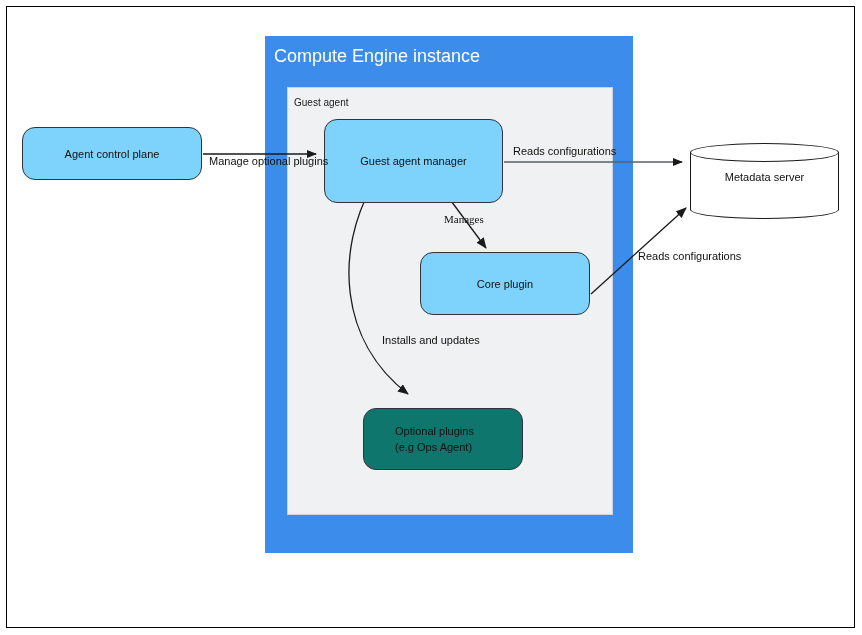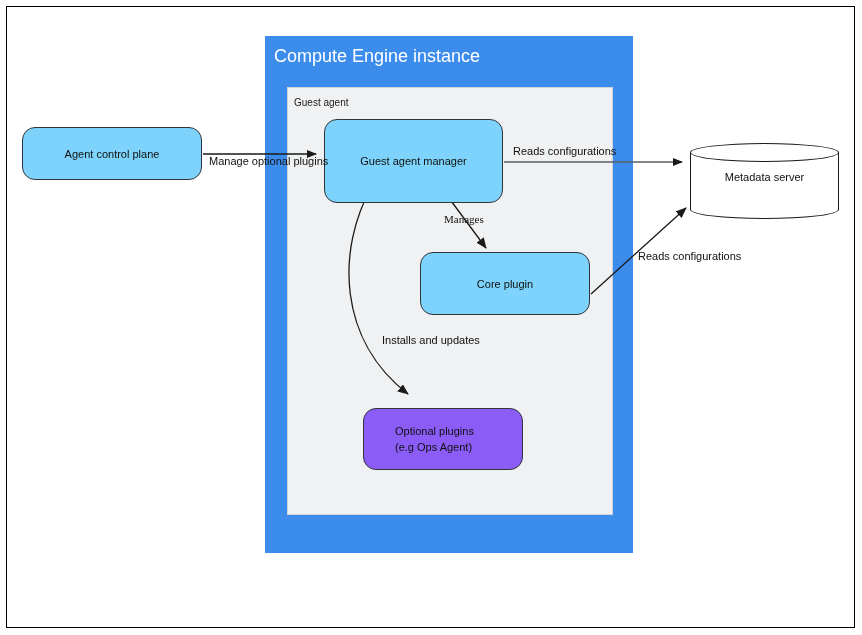--- a/index.html
+++ b/index.html
@@ -80,21 +80,21 @@
     justify-content: center;
     font-size: 11px;
     line-height: 16px;
     color: #10100f;
     text-align: center;
   }
   .node.blue {
     background: #7dd3fc;
   }
   .node.yellow {
-    background: #8b5cf6;
+    background: #0f766e;
   }
 
   #node-agent-control-plane {
     left: 22px;
     top: 127px;
     width: 180px;
     height: 53px;
   }
   #node-guest-agent-manager {
     left: 324px;

